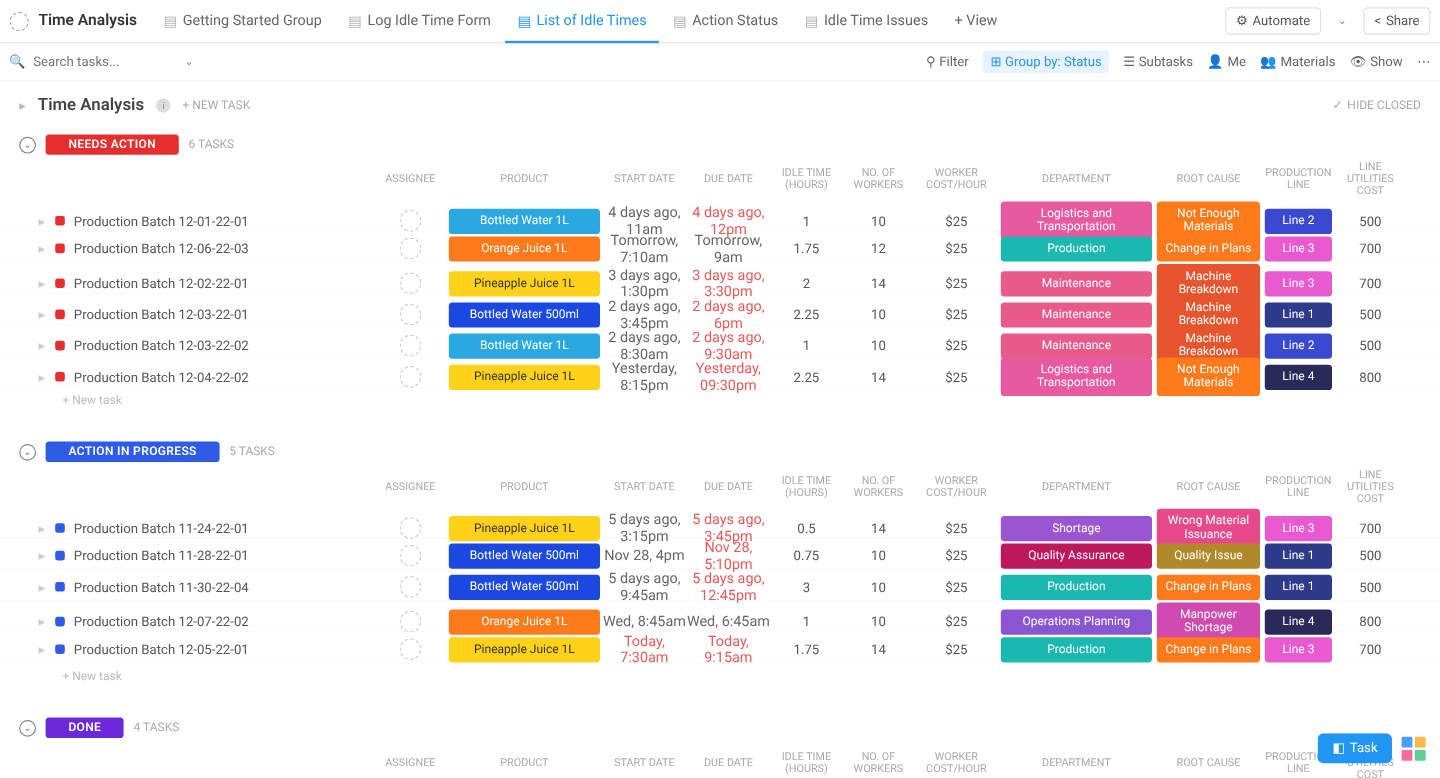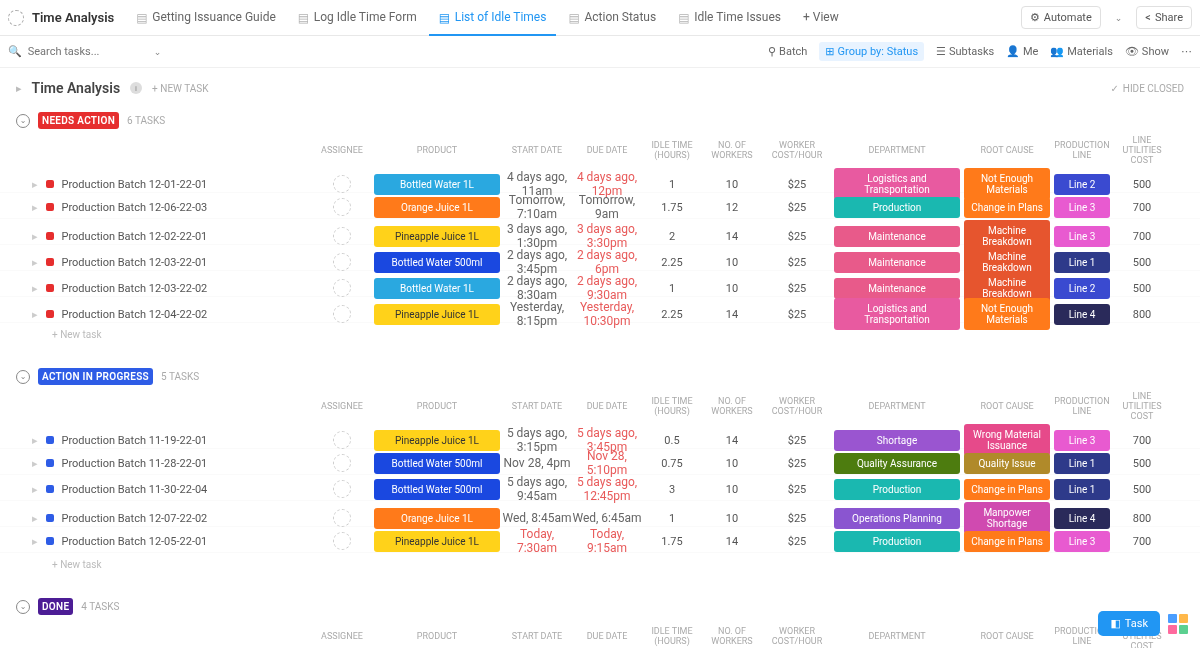--- a/index.html
+++ b/index.html
@@ -23,21 +23,21 @@
 .tool-item{display:flex;align-items:center;gap:3px;cursor:pointer}
 .tool-item.hl{background:#e8f3ff;color:#2196f3;padding:3px 6px;border-radius:3px}
 .page-head{display:flex;align-items:center;padding:12px 16px;gap:10px}
 .page-title{font-size:14px;font-weight:600;color:#444}
 .info-ic{width:12px;height:12px;border-radius:50%;background:#ddd;display:inline-flex;align-items:center;justify-content:center;font-size:8px;color:#888}
 .newtask{color:#aaa;font-size:10px;cursor:pointer}
 .hide-closed{margin-left:auto;color:#aaa;font-size:10px;display:flex;align-items:center;gap:4px}
 .group{margin-bottom:18px}
 .group-head{display:flex;align-items:center;padding:4px 16px;gap:8px}
 .collapse{width:14px;height:14px;border:1.5px solid #888;border-radius:50%;display:flex;align-items:center;justify-content:center;font-size:8px;color:#888;cursor:pointer}
-.status-pill{padding:3px 4px;border-radius:3px;color:#fff;font-size:10px;font-weight:600;letter-spacing:.3px}
+.status-pill{padding:3px 19px;border-radius:3px;color:#fff;font-size:10px;font-weight:600;letter-spacing:.3px}
 .task-count{color:#aaa;font-size:10px}
 .cols{display:grid;grid-template-columns:280px 60px 130px 70px 70px 60px 60px 70px 130px 90px 60px 60px;gap:0;padding:2px 0 2px 32px;color:#aaa;font-size:9px;text-align:center;align-items:center}
 .cols .c1{text-align:left}
 .row{display:grid;grid-template-columns:280px 60px 130px 70px 70px 60px 60px 70px 130px 90px 60px 60px;align-items:center;padding:0 0 0 32px;height:26px;font-size:11px;text-align:center;border-bottom:1px solid #fafafa}
 .task-name{display:flex;align-items:center;gap:8px;text-align:left;color:#555}
 .sq{width:8px;height:8px;border-radius:2px}
 .assn{display:flex;justify-content:center}
 .assn-ic{width:18px;height:18px;border:1px dashed #ccc;border-radius:50%;position:relative}
 .pill{color:#fff;font-size:10px;padding:5px 4px;border-radius:3px;margin:1px 2px}
 .date{font-size:12px;color:#666}
@@ -51,21 +51,21 @@
 </style>
 </head>
 <body>
 
 <div class="topbar">
   <div class="topbar-left">
     <span class="app-icon"></span>
     <span class="app-title">Time Analysis</span>
     <div id="tabs" style="display: contents;"><div class="tab">
           <span class="tab-icon">▤</span>
-          <span>Getting Issuance Guide</span>
+          <span>Getting Started Group</span>
         </div><div class="tab">
           <span class="tab-icon">▤</span>
           <span>Log Idle Time Form</span>
         </div><div class="tab active">
           <span class="tab-icon">▤</span>
           <span>List of Idle Times</span>
         </div><div class="tab">
           <span class="tab-icon">▤</span>
           <span>Action Status</span>
         </div><div class="tab">
@@ -91,21 +91,21 @@
   </div>
 </div>
 
 <div class="toolbar">
   <div class="search">
     <span>🔍</span>
     <input placeholder="Search tasks..." style="">
     <span class="chev">⌄</span>
   </div>
   <div class="toolbar-right">
-    <span class="tool-item">⚲ <span>Batch</span></span>
+    <span class="tool-item">⚲ <span>Filter</span></span>
     <span class="tool-item hl">⊞ <span>Group by: Status</span></span>
     <span class="tool-item">☰ <span>Subtasks</span></span>
     <span class="tool-item">👤 <span>Me</span></span>
     <span class="tool-item">👥 <span>Materials</span></span>
     <span class="tool-item">👁 <span>Show</span></span>
     <span class="tool-item">⋯</span>
   </div>
 </div>
 
 <div class="page-head">
@@ -241,21 +241,21 @@
         <span class="task-name">
           <span style="color:#ccc">▸</span>
           <span class="sq" style="background:#e62e2e"></span>
           <span>Production Batch 12-04-22-02</span>
         </span>
         <span class="assn">
           <span class="assn-ic"></span>
         </span>
         <span class="pill" style="background:#ffd21a;color:#333">Pineapple Juice 1L</span>
         <span class="date">Yesterday, 8:15pm</span>
-        <span class="date overdue">Yesterday, 10:30pm</span>
+        <span class="date overdue">Yesterday, 09:30pm</span>
         <span class="val">2.25</span>
         <span class="val">14</span>
         <span class="val">$25</span>
         <span class="pill" style="background:#e85aa0">Logistics and Transportation</span>
         <span class="pill" style="background:#ff7a1a">Not Enough Materials</span>
         <span class="pill" style="background:#2a2a5a">Line 4</span>
         <span class="val">800</span>
       </div>
       <div class="newtask-row">+ New task</div>
     </div>
@@ -276,21 +276,21 @@
         <span>WORKER COST/HOUR</span>
         <span>DEPARTMENT</span>
         <span>ROOT CAUSE</span>
         <span>PRODUCTION LINE</span>
         <span>LINE UTILITIES COST</span>
       </div>
       <div class="row">
         <span class="task-name">
           <span style="color:#ccc">▸</span>
           <span class="sq" style="background:#2e5ce6"></span>
-          <span>Production Batch 11-19-22-01</span>
+          <span>Production Batch 11-24-22-01</span>
         </span>
         <span class="assn">
           <span class="assn-ic"></span>
         </span>
         <span class="pill" style="background:#ffd21a;color:#333">Pineapple Juice 1L</span>
         <span class="date">5 days ago, 3:15pm</span>
         <span class="date overdue">5 days ago, 3:45pm</span>
         <span class="val">0.5</span>
         <span class="val">14</span>
         <span class="val">$25</span>
@@ -307,21 +307,21 @@
         </span>
         <span class="assn">
           <span class="assn-ic"></span>
         </span>
         <span class="pill" style="background:#1a48e0;color:#fff">Bottled Water 500ml</span>
         <span class="date">Nov 28, 4pm</span>
         <span class="date overdue">Nov 28, 5:10pm</span>
         <span class="val">0.75</span>
         <span class="val">10</span>
         <span class="val">$25</span>
-        <span class="pill" style="background:#4d7c0f">Quality Assurance</span>
+        <span class="pill" style="background:#be185d">Quality Assurance</span>
         <span class="pill" style="background:#b08a2a">Quality Issue</span>
         <span class="pill" style="background:#2e3a8a">Line 1</span>
         <span class="val">500</span>
       </div>
       <div class="row">
         <span class="task-name">
           <span style="color:#ccc">▸</span>
           <span class="sq" style="background:#2e5ce6"></span>
           <span>Production Batch 11-30-22-04</span>
         </span>
@@ -377,21 +377,21 @@
         <span class="pill" style="background:#1ab8b0">Production</span>
         <span class="pill" style="background:#ff7a1a">Change in Plans</span>
         <span class="pill" style="background:#e85ad0">Line 3</span>
         <span class="val">700</span>
       </div>
       <div class="newtask-row">+ New task</div>
     </div>
     <div class="group">
       <div class="group-head">
         <span class="collapse">⌄</span>
-        <span class="status-pill" style="background:#4c1d95">DONE</span>
+        <span class="status-pill" style="background:#6d28d9">DONE</span>
         <span class="task-count">4 TASKS</span>
       </div>
       <div class="cols">
         <span class="c1"></span>
         <span>ASSIGNEE</span>
         <span>PRODUCT</span>
         <span>START DATE</span>
         <span>DUE DATE</span>
         <span>IDLE TIME (HOURS)</span>
         <span>NO. OF WORKERS</span>

